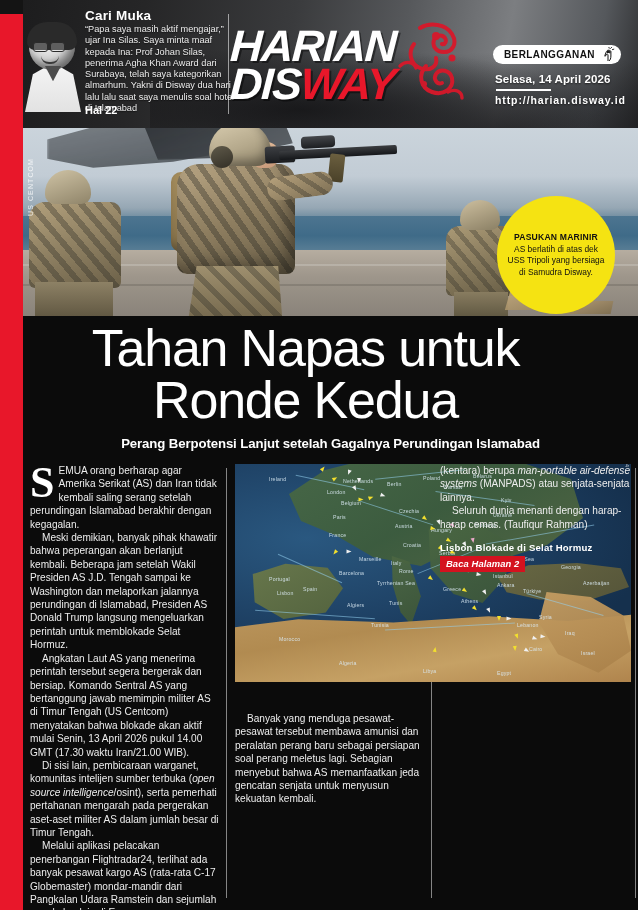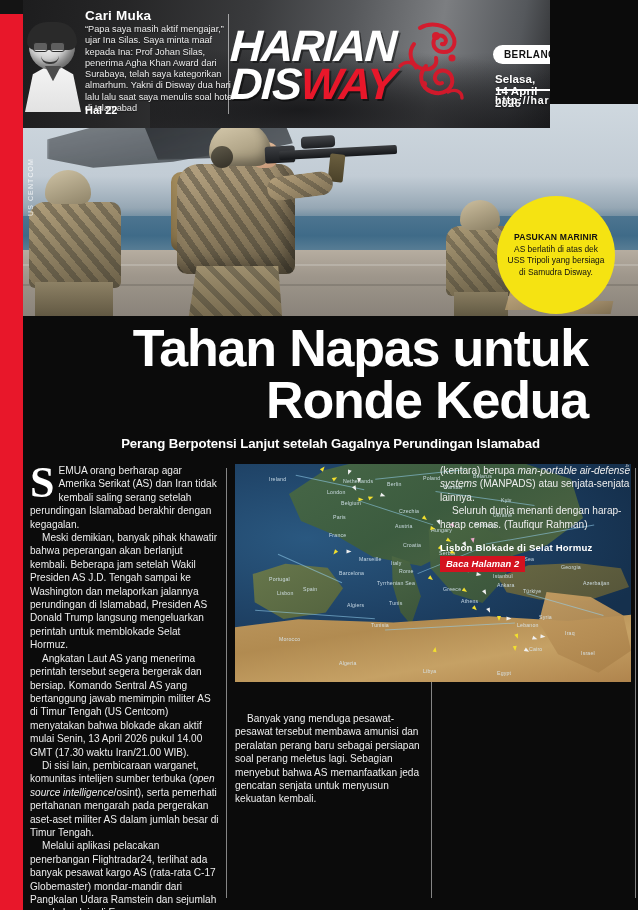--- a/index.html
+++ b/index.html
@@ -26,21 +26,21 @@
   .rail-black-cap {
     position: absolute; left: 0; top: 0;
     width: 23px; height: 14px;
     background: #141414;
     z-index: 7;
   }
 
   
   .masthead {
     position: absolute; left: 0; top: 0;
-    width: 550px; height: 128px;
+    width: 638px; height: 128px;
     background:
       linear-gradient(100deg, #1b1b1c 0%, #262627 22%, #3a3b3d 45%, #56585b 62%, #7c7e81 78%, #55585c 92%, #2c2d2f 100%);
     overflow: hidden;
     z-index: 3;
   }
   .masthead:after {
     content: "";
     position: absolute; left: 150px; top: 38px;
     width: 500px; height: 120px;
     background:
@@ -327,22 +327,22 @@
   .yc-title { font-size:8.6px; font-weight:bold; letter-spacing:.2px; margin-bottom:2px; }
   .yc-body { font-size:8.4px; line-height:11.4px; }
 
   
   .headline-box {
     position:absolute; left:23px; top:316px; width:615px; height:140px;
     background:#0b0b0b; z-index:4;
   }
   .headline {
     position:absolute; left:0; top:6px; width:565px;
-    text-align:right; color:#ffffff;
-    font-size:52px; line-height:52px; font-weight:bold; letter-spacing:-1.2px;
+    text-align:center; color:#ffffff;
+    font-size:52px; line-height:52px; font-weight:normal; letter-spacing:-1.2px;
   }
   .subhead {
     position:absolute; left:0; top:120px; width:615px;
     text-align:center; color:#ffffff;
     font-size:13.2px; font-weight:bold; letter-spacing:-.1px;
   }
 
   
   .cols { position:absolute; left:23px; top:464px; width:615px; height:440px; z-index:4; }
   .col { position:absolute; top:0; color:#efefef; }

